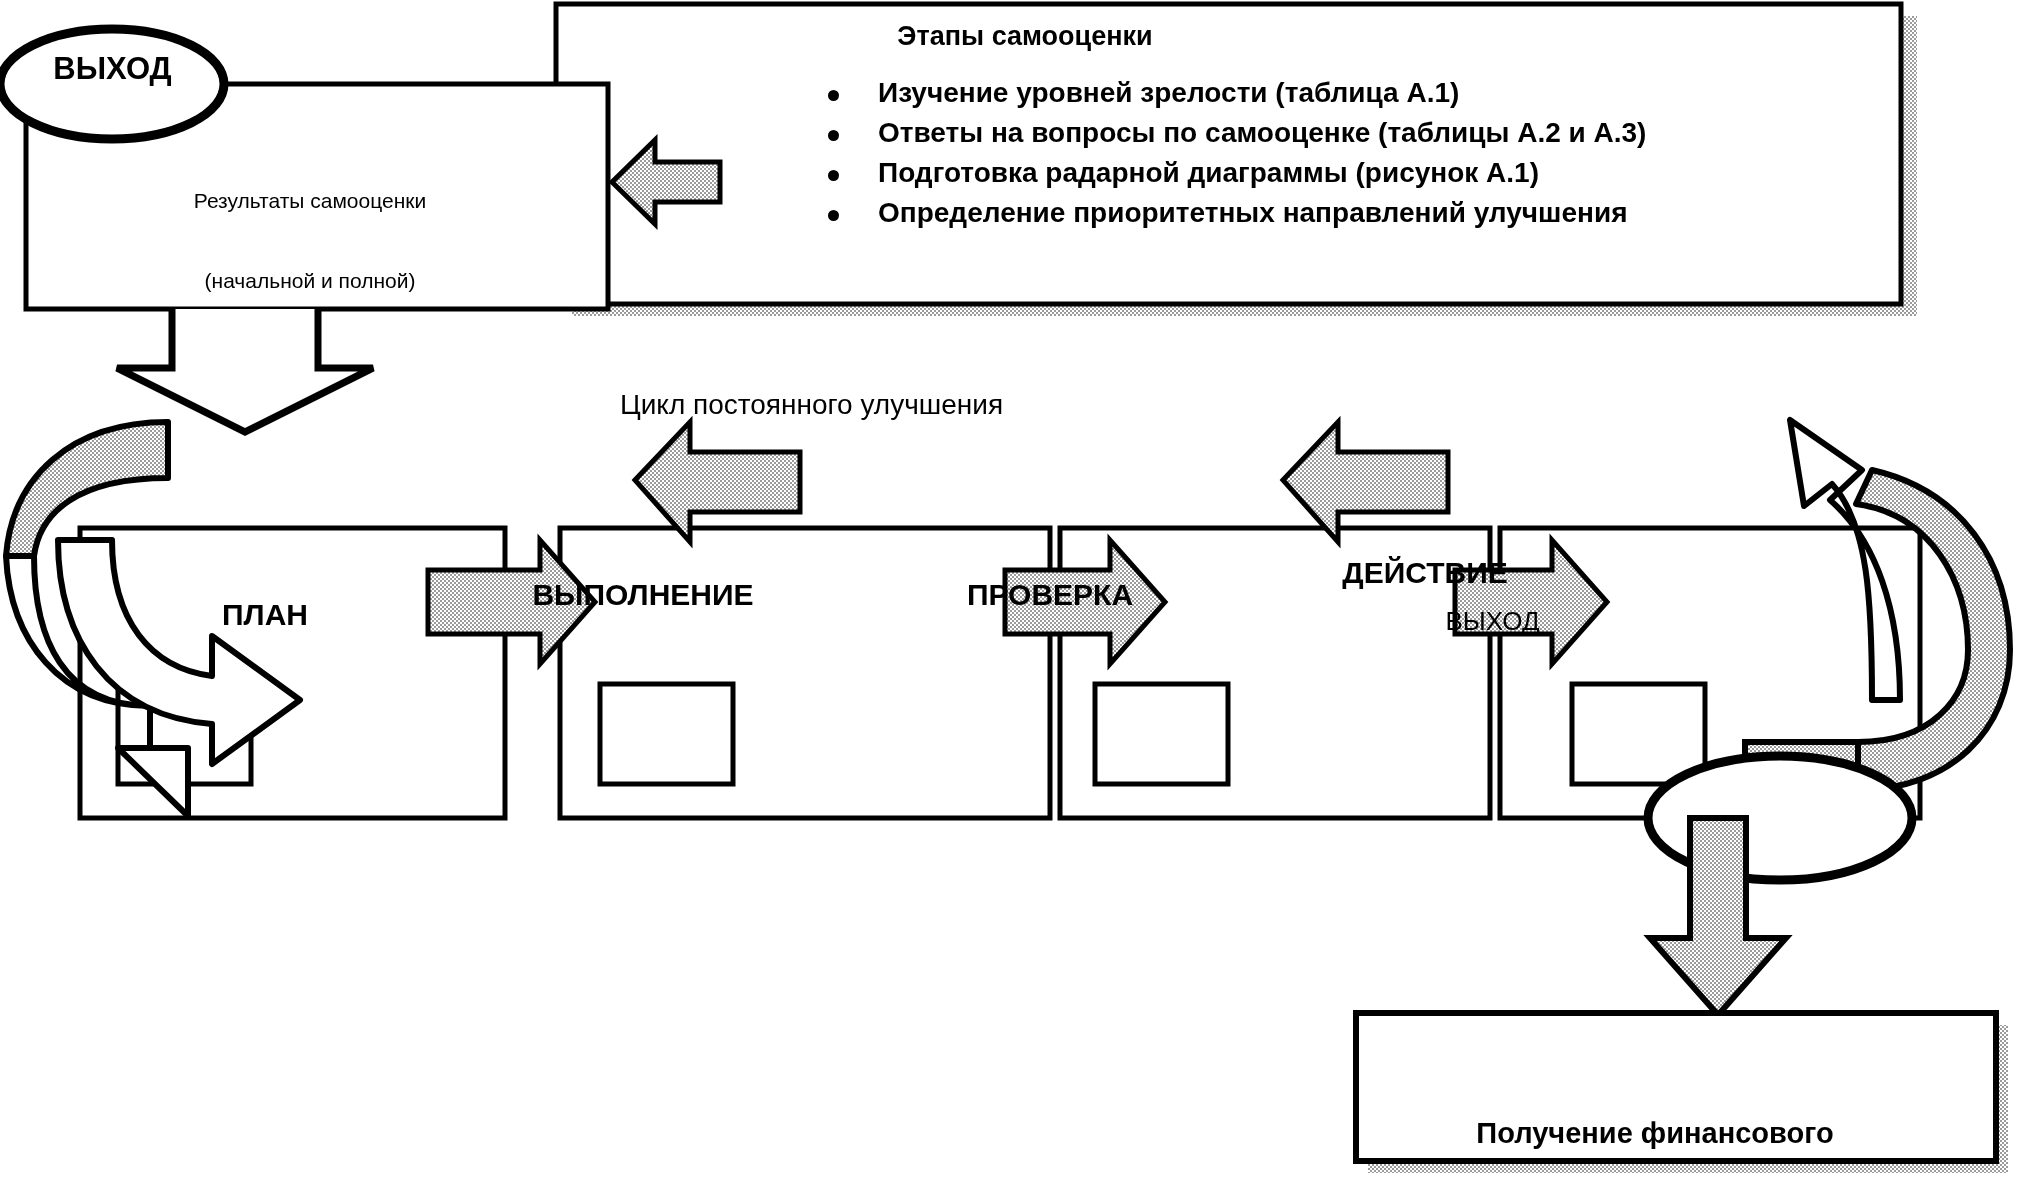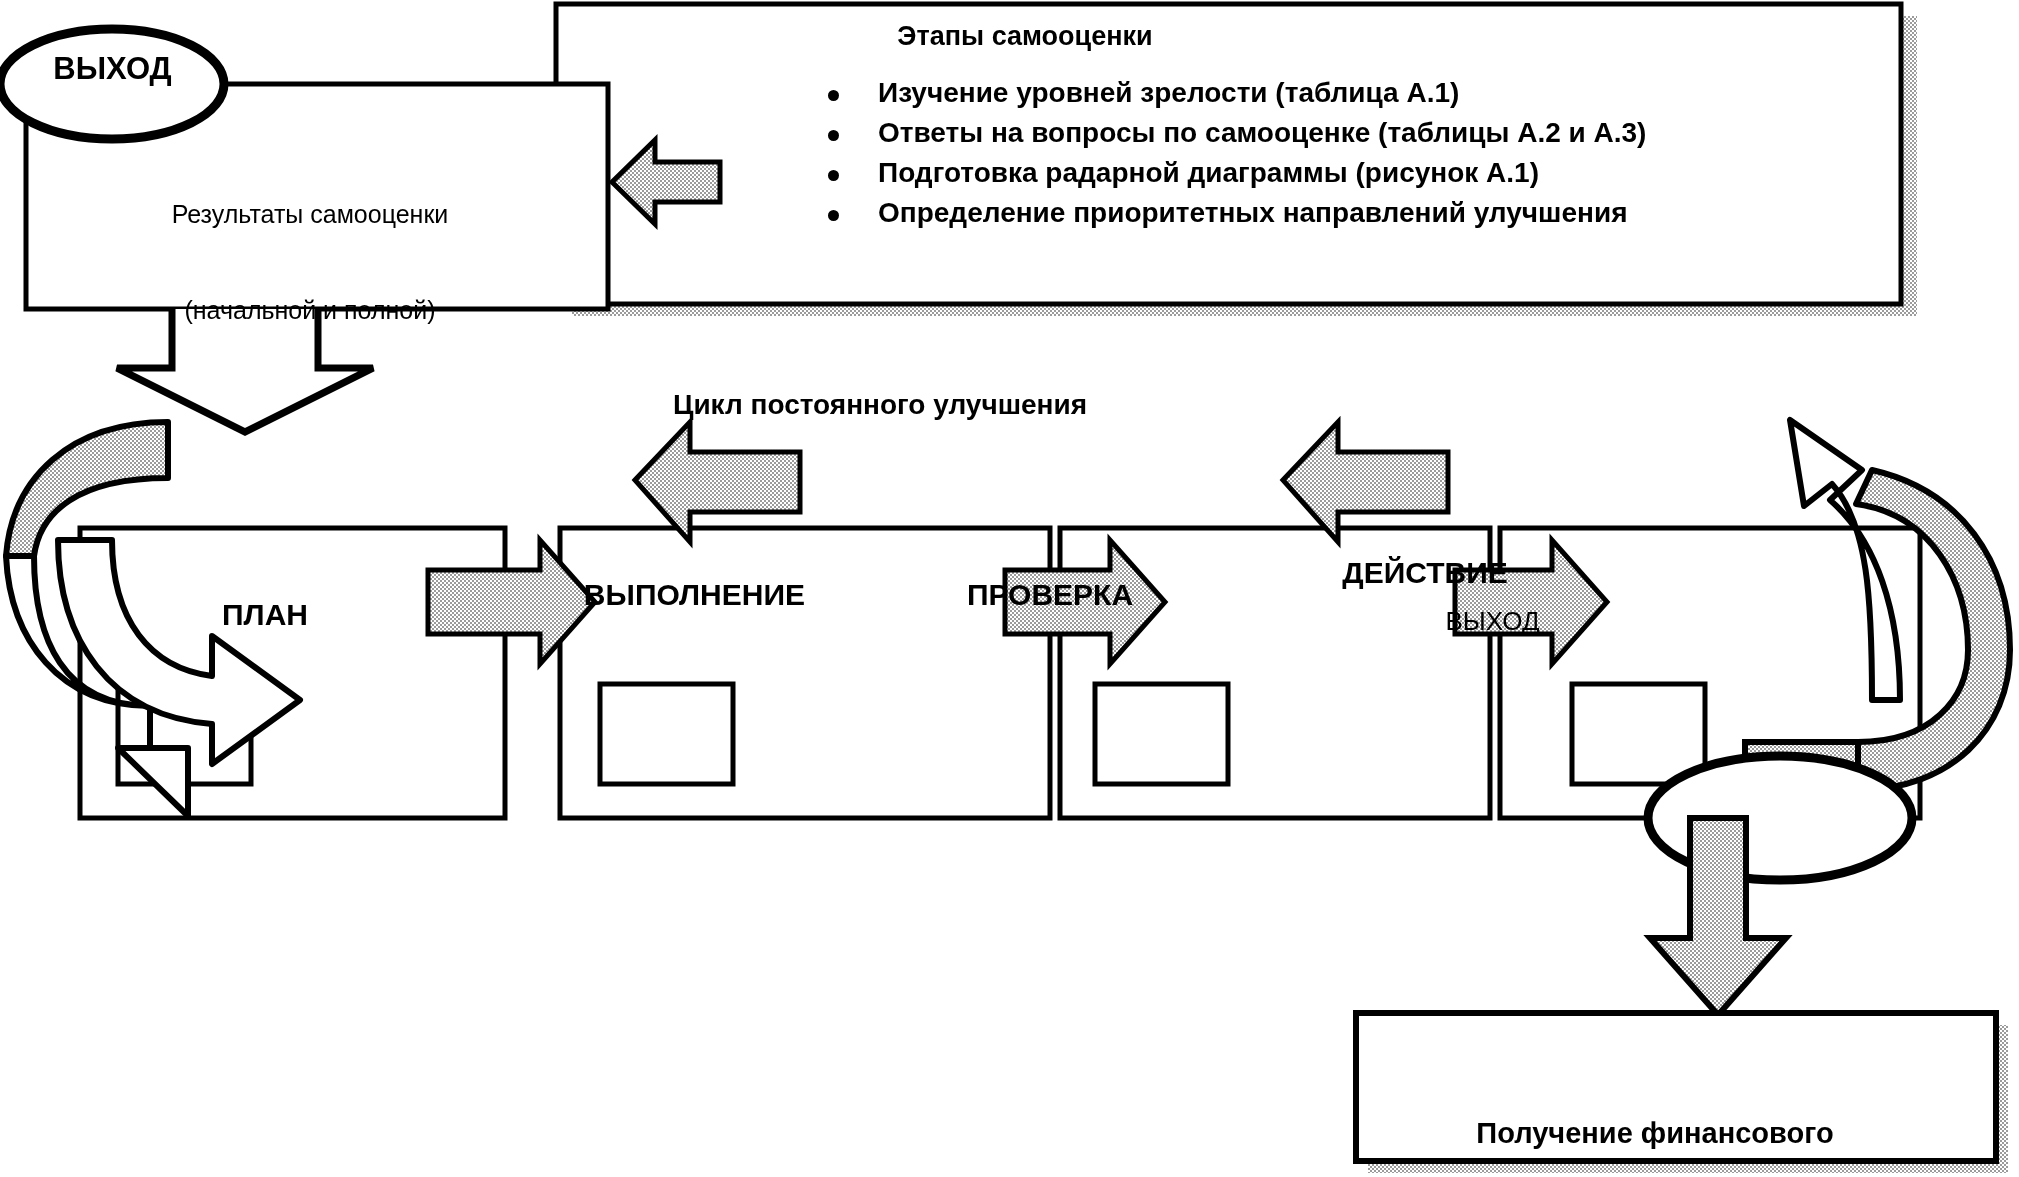--- a/index.html
+++ b/index.html
@@ -37,21 +37,21 @@
     font-size: 31px; font-weight: bold; text-align: center;
   }
   #label-exit {
     left: 1400px; top: 600px; width: 185px;
     font-size: 26px; font-weight: normal; text-align: center;
   }
 
   
   #label-results {
     left: 25px; top: 128px; width: 570px;
-    font-size: 25px; text-align: center; line-height: 1.28;
+    font-size: 21px; text-align: center; line-height: 1.28;
   }
 
   
   #label-stages-title {
     left: 560px; top: 15px; width: 930px;
     font-size: 27px; font-weight: bold; text-align: center;
   }
   .bullet-row {
     position: absolute;
     font-size: 28px;
@@ -62,33 +62,33 @@
   .bullet-dot {
     position: absolute;
     width: 11px; height: 11px;
     background: #000;
     border-radius: 50%;
   }
 
   
   #label-cycle {
     left: 620px; top: 382px; width: 520px;
-    font-size: 28px; font-weight: bold; text-align: center;
+    font-size: 28px; font-weight: normal; text-align: left;
   }
 
   
   .stage-label {
     position: absolute;
     font-size: 30px;
     font-weight: bold;
     text-align: center;
     white-space: nowrap;
   }
   #stage-label-0 { left: 170px; top: 598px; width: 190px; }
-  #stage-label-1 { left: 515px; top: 578px; width: 290px; text-align: right; }
+  #stage-label-1 { left: 498px; top: 578px; width: 290px; }
   #stage-label-2 { left: 915px; top: 578px; width: 270px; }
   #stage-label-3 { left: 1290px; top: 556px; width: 270px; }
 
   
   #label-outcome {
     left: 1345px; top: 1030px; width: 620px;
     font-size: 29px; font-weight: bold; text-align: center; line-height: 1.35;
   }
 </style>
 </head>

